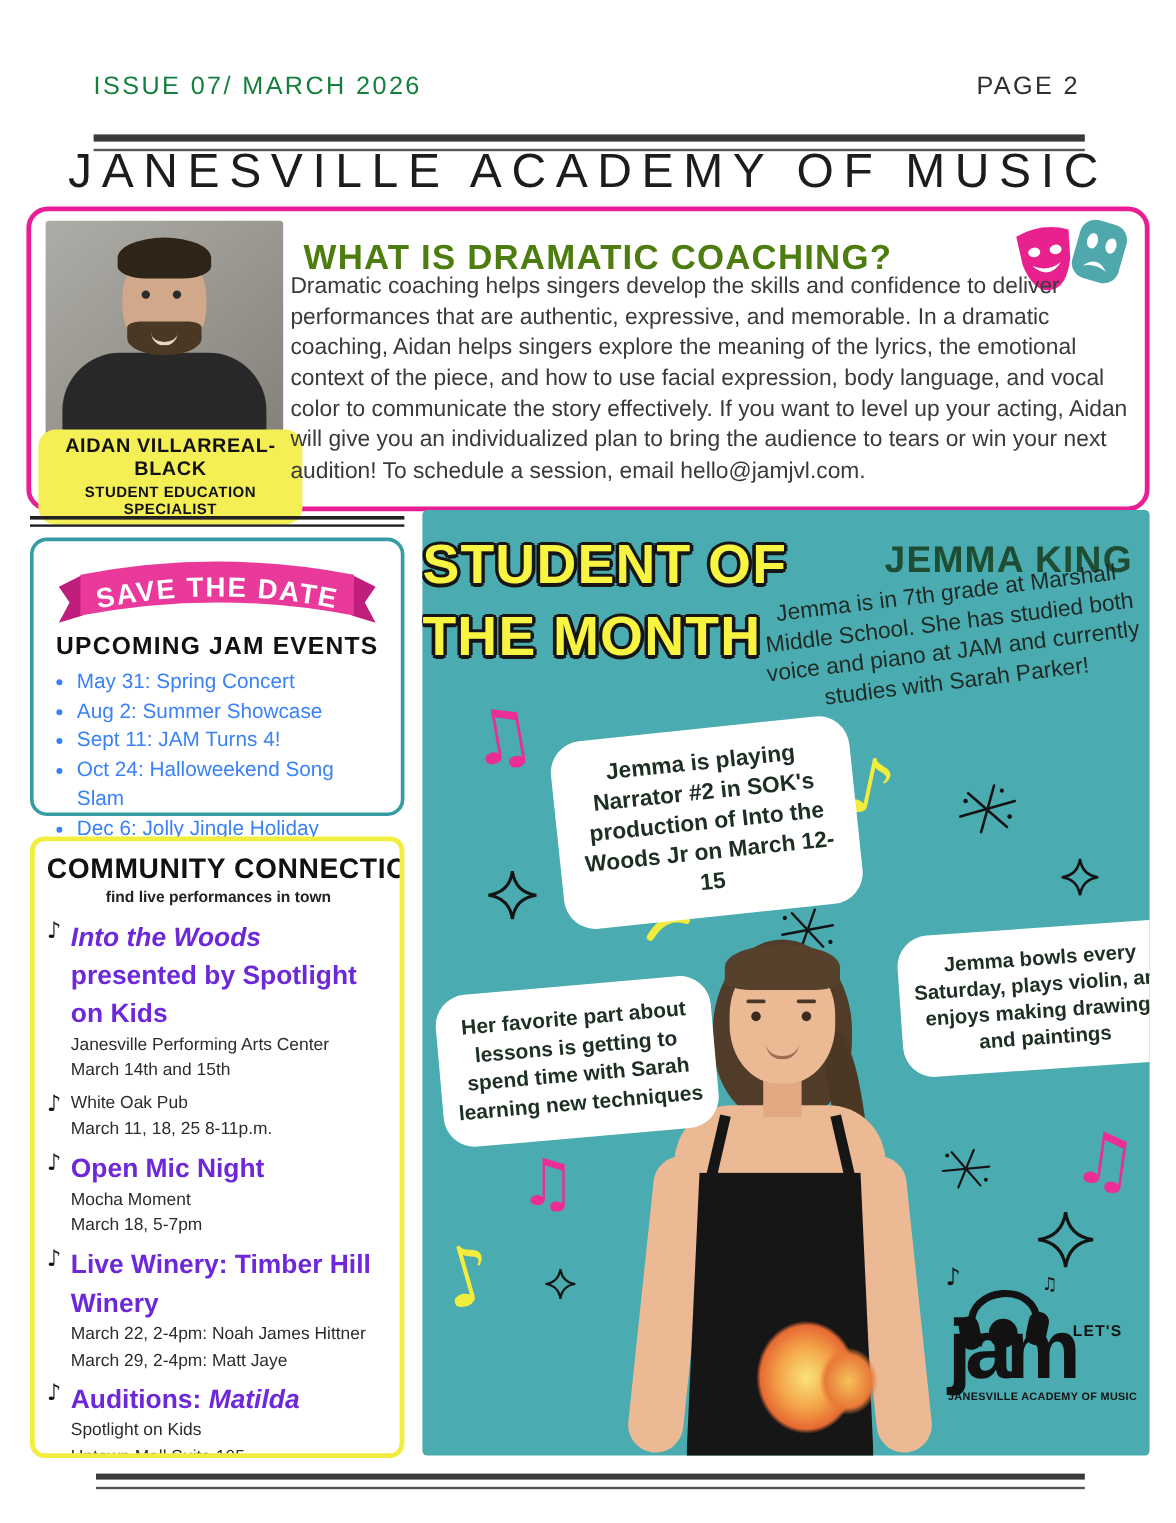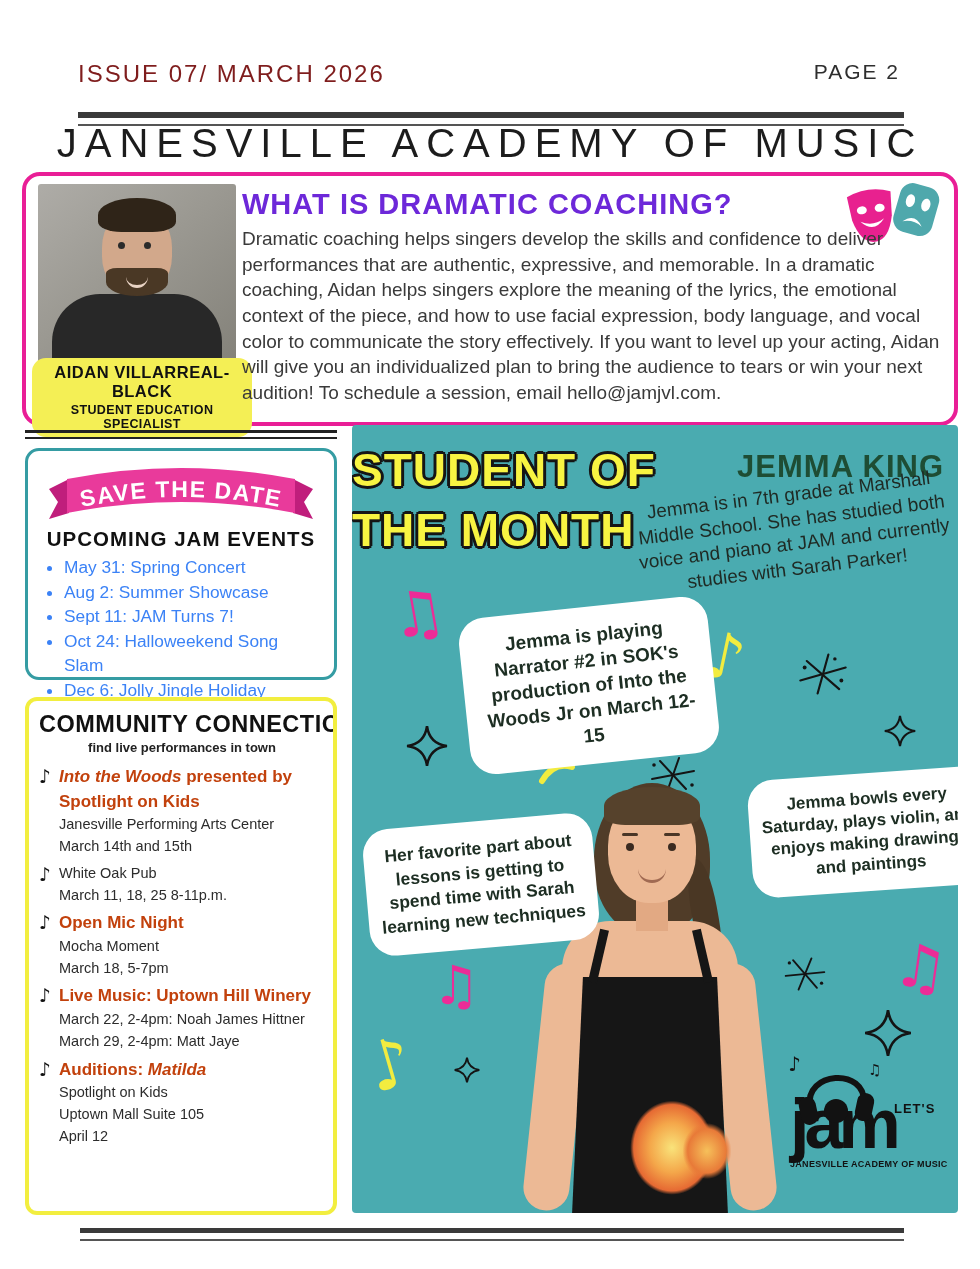--- a/index.html
+++ b/index.html
@@ -1,31 +1,31 @@
 <!DOCTYPE html>
 <html><head>
 <meta charset="utf-8">
 <style>
   html,body{margin:0;padding:0;background:#fff;}
   .page{position:relative;width:980px;height:1269px;background:#fff;overflow:hidden;
         font-family:"Liberation Sans","DejaVu Sans",sans-serif;color:#222;}
   .abs{position:absolute;}
 
   
-  .issue{position:absolute;left:78px;top:60px;font-size:24px;letter-spacing:2px;color:#7f1d1d;}
+  .issue{position:absolute;left:78px;top:60px;font-size:21px;letter-spacing:2px;color:#15803d;}
   .pagenum{position:absolute;right:80px;top:60px;font-size:21px;letter-spacing:2px;color:#2e2e2e;text-align:center;}
   .rule{position:absolute;background:#3a3a3a;}
   .r-top-thick{left:78px;top:112px;width:826px;height:6px;}
   .r-top-thin{left:78px;top:124px;width:826px;height:2px;background:#555;}
   .masthead{position:absolute;left:0;top:121px;width:980px;text-align:center;font-size:40px;
             font-weight:400;letter-spacing:8px;color:#1c1c1c;white-space:nowrap;margin:0;}
 
   
   .coach-box{position:absolute;left:22px;top:172px;width:928px;height:246px;border:4px solid #E91E96;border-radius:18px;background:#fff;}
-  .coach-title{position:absolute;left:216px;top:12px;font-size:29px;font-weight:800;letter-spacing:1px;color:#6d28d9;margin:0;}
+  .coach-title{position:absolute;left:216px;top:12px;font-size:29px;font-weight:800;letter-spacing:1px;color:#4d7c0f;margin:11px;}
   .coach-body{position:absolute;left:216px;top:50px;width:706px;font-size:19px;line-height:1.35;color:#3a3a3a;margin:0;}
   .masks{position:absolute;right:8px;top:6px;}
 
   .portrait{position:absolute;left:12px;top:8px;width:198px;height:182px;border-radius:3px;overflow:hidden;
             background:linear-gradient(140deg,#aeaca7 0%,#9b9992 45%,#838179 100%);}
   .p-neck{position:absolute;left:88px;top:98px;width:24px;height:22px;background:#c69878;}
   .p-torso{position:absolute;left:14px;top:110px;width:170px;height:80px;background:#282828;border-radius:48px 48px 0 0;}
   .p-head{position:absolute;left:64px;top:24px;width:70px;height:86px;background:#d2a88b;border-radius:46% 46% 44% 44%;}
   .p-hair{position:absolute;left:60px;top:14px;width:78px;height:34px;background:#2f2418;border-radius:50% 50% 30% 30%;}
   .p-beard{position:absolute;left:68px;top:84px;width:62px;height:28px;background:#4a3825;border-radius:18% 18% 50% 50%;}
@@ -48,21 +48,21 @@
   .std-list li{font-size:17.3px;line-height:1.42;color:#3b82f6;}
 
   
   .cc-box{position:absolute;left:25px;top:697px;width:312px;height:518px;border:4px solid #F2EE3F;border-radius:12px;
           background:#fff;box-sizing:border-box;padding:10px 8px 6px 10px;overflow:hidden;}
   .cc-head{font-size:23.5px;font-weight:800;letter-spacing:.5px;text-align:center;color:#111;margin:0;white-space:nowrap;}
   .cc-sub{font-size:13px;font-weight:700;text-align:center;color:#222;margin:2px 0 10px;}
   .cc-item{display:flex;margin-bottom:5px;}
   .cc-note{width:20px;flex:none;font-family:"DejaVu Sans",sans-serif;font-size:19px;color:#111;line-height:1.2;}
   .cc-body{flex:1;}
-  .cc-title{font-size:17px;font-weight:700;color:#c2410c;line-height:1.45;}
+  .cc-title{font-size:22px;font-weight:700;color:#6d28d9;line-height:1.45;}
   .cc-title .it{font-style:italic;}
   .cc-detail{font-size:14.5px;color:#2c2c2c;line-height:1.5;}
 
   
   .som{position:absolute;left:352px;top:425px;width:606px;height:788px;background:#4AABB0;border-radius:4px;overflow:hidden;}
   .som-title{position:absolute;left:0;top:16px;margin:0;font-size:46px;font-weight:800;letter-spacing:1px;color:#F8F442;line-height:1.3;
     text-shadow:-2px -2px 0 #161616,2px -2px 0 #161616,-2px 2px 0 #161616,2px 2px 0 #161616,0 -3px 0 #161616,0 3px 0 #161616,-3px 0 0 #161616,3px 0 0 #161616;}
   .som-name{position:absolute;right:14px;top:24px;font-size:31px;font-weight:800;letter-spacing:1px;color:#1E4D34;}
   .som-bio{position:absolute;left:282px;top:58px;width:318px;font-size:19px;line-height:1.3;color:#1f2a24;text-align:center;transform:rotate(-7deg);}
   .bubble{position:absolute;background:#fff;border-radius:26px;text-align:center;color:#1d2e23;font-weight:700;}
@@ -160,21 +160,21 @@
       <path d="M22 16 Q136 -6 250 16 L250 50 Q136 28 22 50 Z" fill="#E93A9B"></path>
       <path id="ribbonArc" d="M 28 46 Q 136 22 244 46" fill="none"></path>
       <text font-size="23" font-weight="bold" fill="#ffffff" letter-spacing="1.5" font-family="Liberation Sans, sans-serif">
         <textPath href="#ribbonArc" startOffset="50%" text-anchor="middle">SAVE THE DATE</textPath>
       </text>
     </svg>
     <h3 class="std-head">UPCOMING JAM EVENTS</h3>
     <ul class="std-list" id="events">
         <li>May 31: Spring Concert</li>
         <li>Aug 2: Summer Showcase</li>
-        <li>Sept 11: JAM Turns 7!</li>
+        <li>Sept 11: JAM Turns 4!</li>
         <li>Oct 24: Halloweekend Song Slam</li>
         <li>Dec 6: Jolly Jingle Holiday Cabaret</li>
       </ul>
   </section>
 
   <section class="cc-box">
     <h3 class="cc-head">COMMUNITY CONNECTIONS</h3>
     <div class="cc-sub">find live performances in town</div>
     <div id="cc-list">
         <div class="cc-item">
@@ -196,21 +196,21 @@
           <span class="cc-note">♪</span>
           <div class="cc-body">
             <div class="cc-title"><span>Open Mic Night</span></div>
             <div class="cc-detail">Mocha Moment</div>
             <div class="cc-detail">March 18, 5-7pm</div>
           </div>
         </div>
         <div class="cc-item">
           <span class="cc-note">♪</span>
           <div class="cc-body">
-            <div class="cc-title"><span>Live Music: Uptown Hill Winery</span></div>
+            <div class="cc-title"><span>Live Winery: Timber Hill Winery</span></div>
             <div class="cc-detail">March 22, 2-4pm: Noah James Hittner</div>
             <div class="cc-detail">March 29, 2-4pm: Matt Jaye</div>
           </div>
         </div>
         <div class="cc-item">
           <span class="cc-note">♪</span>
           <div class="cc-body">
             <div class="cc-title"><span>Auditions: </span><span class="it">Matilda</span></div>
             <div class="cc-detail">Spotlight on Kids</div>
             <div class="cc-detail">Uptown Mall Suite 105</div>

